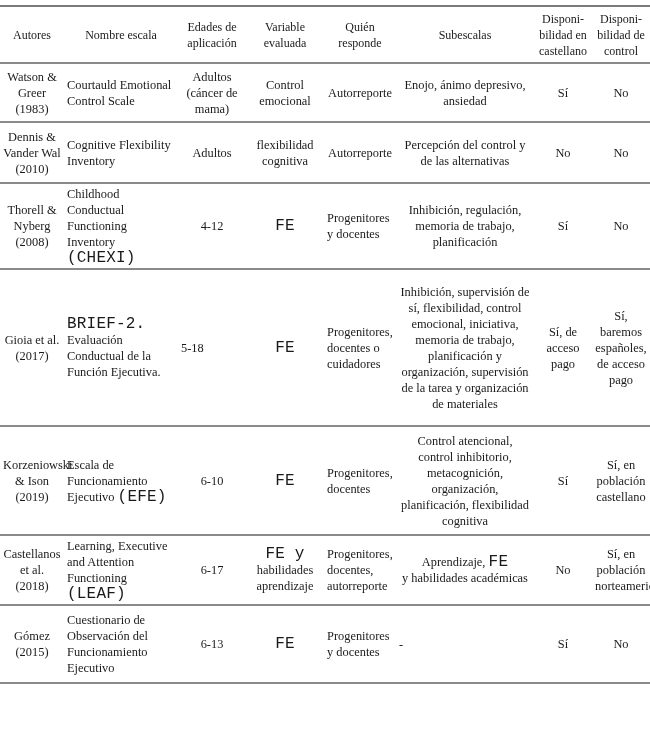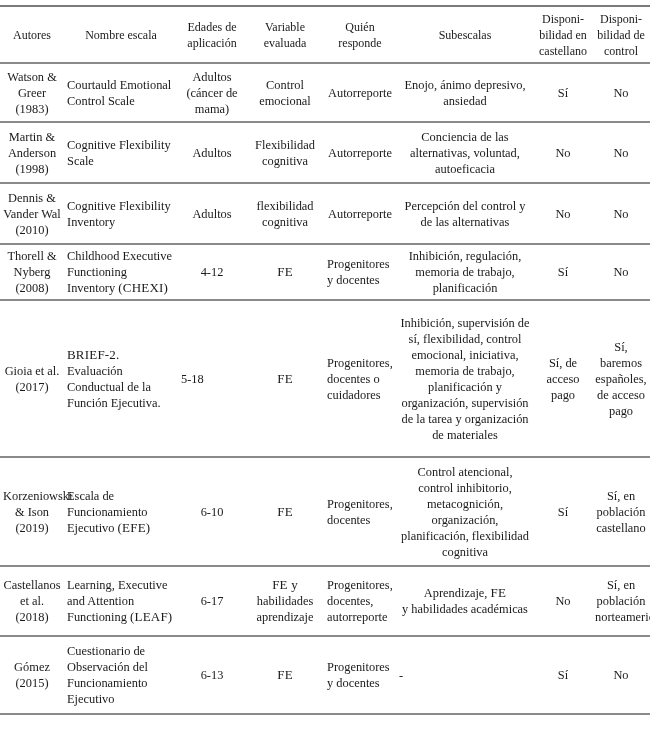--- a/index.html
+++ b/index.html
@@ -6,21 +6,21 @@
   body { width: 650px; height: 748px; overflow: hidden; position: relative;
          font-family: "Liberation Serif", "DejaVu Serif", serif; color: #1a1a1a; }
   table.t { position: absolute; left: 0; top: 5px; width: 650px; border-collapse: collapse;
             table-layout: fixed; font-size: 12.4px; line-height: 16px; }
   table.t th, table.t td { padding: 2px 3px; vertical-align: middle; }
   table.t thead tr { border-top: 2px solid #7a7a7a; border-bottom: 2px solid #8a8a8a; }
   table.t tbody tr { border-bottom: 2px solid #8a8a8a; }
   table.t th { font-weight: normal; text-align: center; font-size: 12px; }
   .c { text-align: center; }
   .l { text-align: left; }
-  .sc { font-size: 13px; letter-spacing: 0.2px; }
+  .sc { font-size: 16px; letter-spacing: 0.2px; font-family: Liberation Mono, monospace; }
   .h-head { height: 57px; }
 </style>
 </head>
 <body>
 
 <table class="t">
   <colgroup>
     <col style="width:64px">
       <col style="width:114px">
       <col style="width:68px">
@@ -48,45 +48,35 @@
       <td class="c">Watson &amp; Greer (1983)</td>
       <td class="l">Courtauld Emotional Control Scale</td>
       <td class="c">Adultos (cáncer de mama)</td>
       <td class="c">Control emocional</td>
       <td class="c">Autorreporte</td>
       <td class="c">Enojo, ánimo depresivo, ansiedad</td>
       <td class="c">Sí</td>
       <td class="c">No</td>
     </tr>
 
-    <tr style="height:61px">
-      <td class="c">Martin &amp; Anderson (1998)</td>
-      <td class="l">Cognitive Flexibility Scale</td>
-      <td class="c">Adultos</td>
-      <td class="c">Flexibilidad cognitiva</td>
-      <td class="c">Autorreporte</td>
-      <td class="c">Conciencia de las alternativas, voluntad, autoeficacia</td>
-      <td class="c">No</td>
-      <td class="c">No</td>
-    </tr>
 
     <tr style="height:61px">
       <td class="c">Dennis &amp; Vander Wal (2010)</td>
       <td class="l">Cognitive Flexibility Inventory</td>
       <td class="c">Adultos</td>
       <td class="c">flexibilidad cognitiva</td>
       <td class="c">Autorreporte</td>
       <td class="c">Percepción del control y de las alternativas</td>
       <td class="c">No</td>
       <td class="c">No</td>
     </tr>
 
     <tr style="height:56px">
       <td class="c">Thorell &amp; Nyberg (2008)</td>
-      <td class="l"><span>Childhood Executive Functioning Inventory</span> <span class="sc">(CHEXI)</span></td>
+      <td class="l"><span>Childhood Conductual Functioning Inventory</span> <span class="sc">(CHEXI)</span></td>
       <td class="c">4-12</td>
       <td class="c sc">FE</td>
       <td class="l">Progenitores y docentes</td>
       <td class="c">Inhibición, regulación, memoria de trabajo, planificación</td>
       <td class="c">Sí</td>
       <td class="c">No</td>
     </tr>
 
     <tr style="height:157px">
       <td class="c">Gioia et al. (2017)</td>

